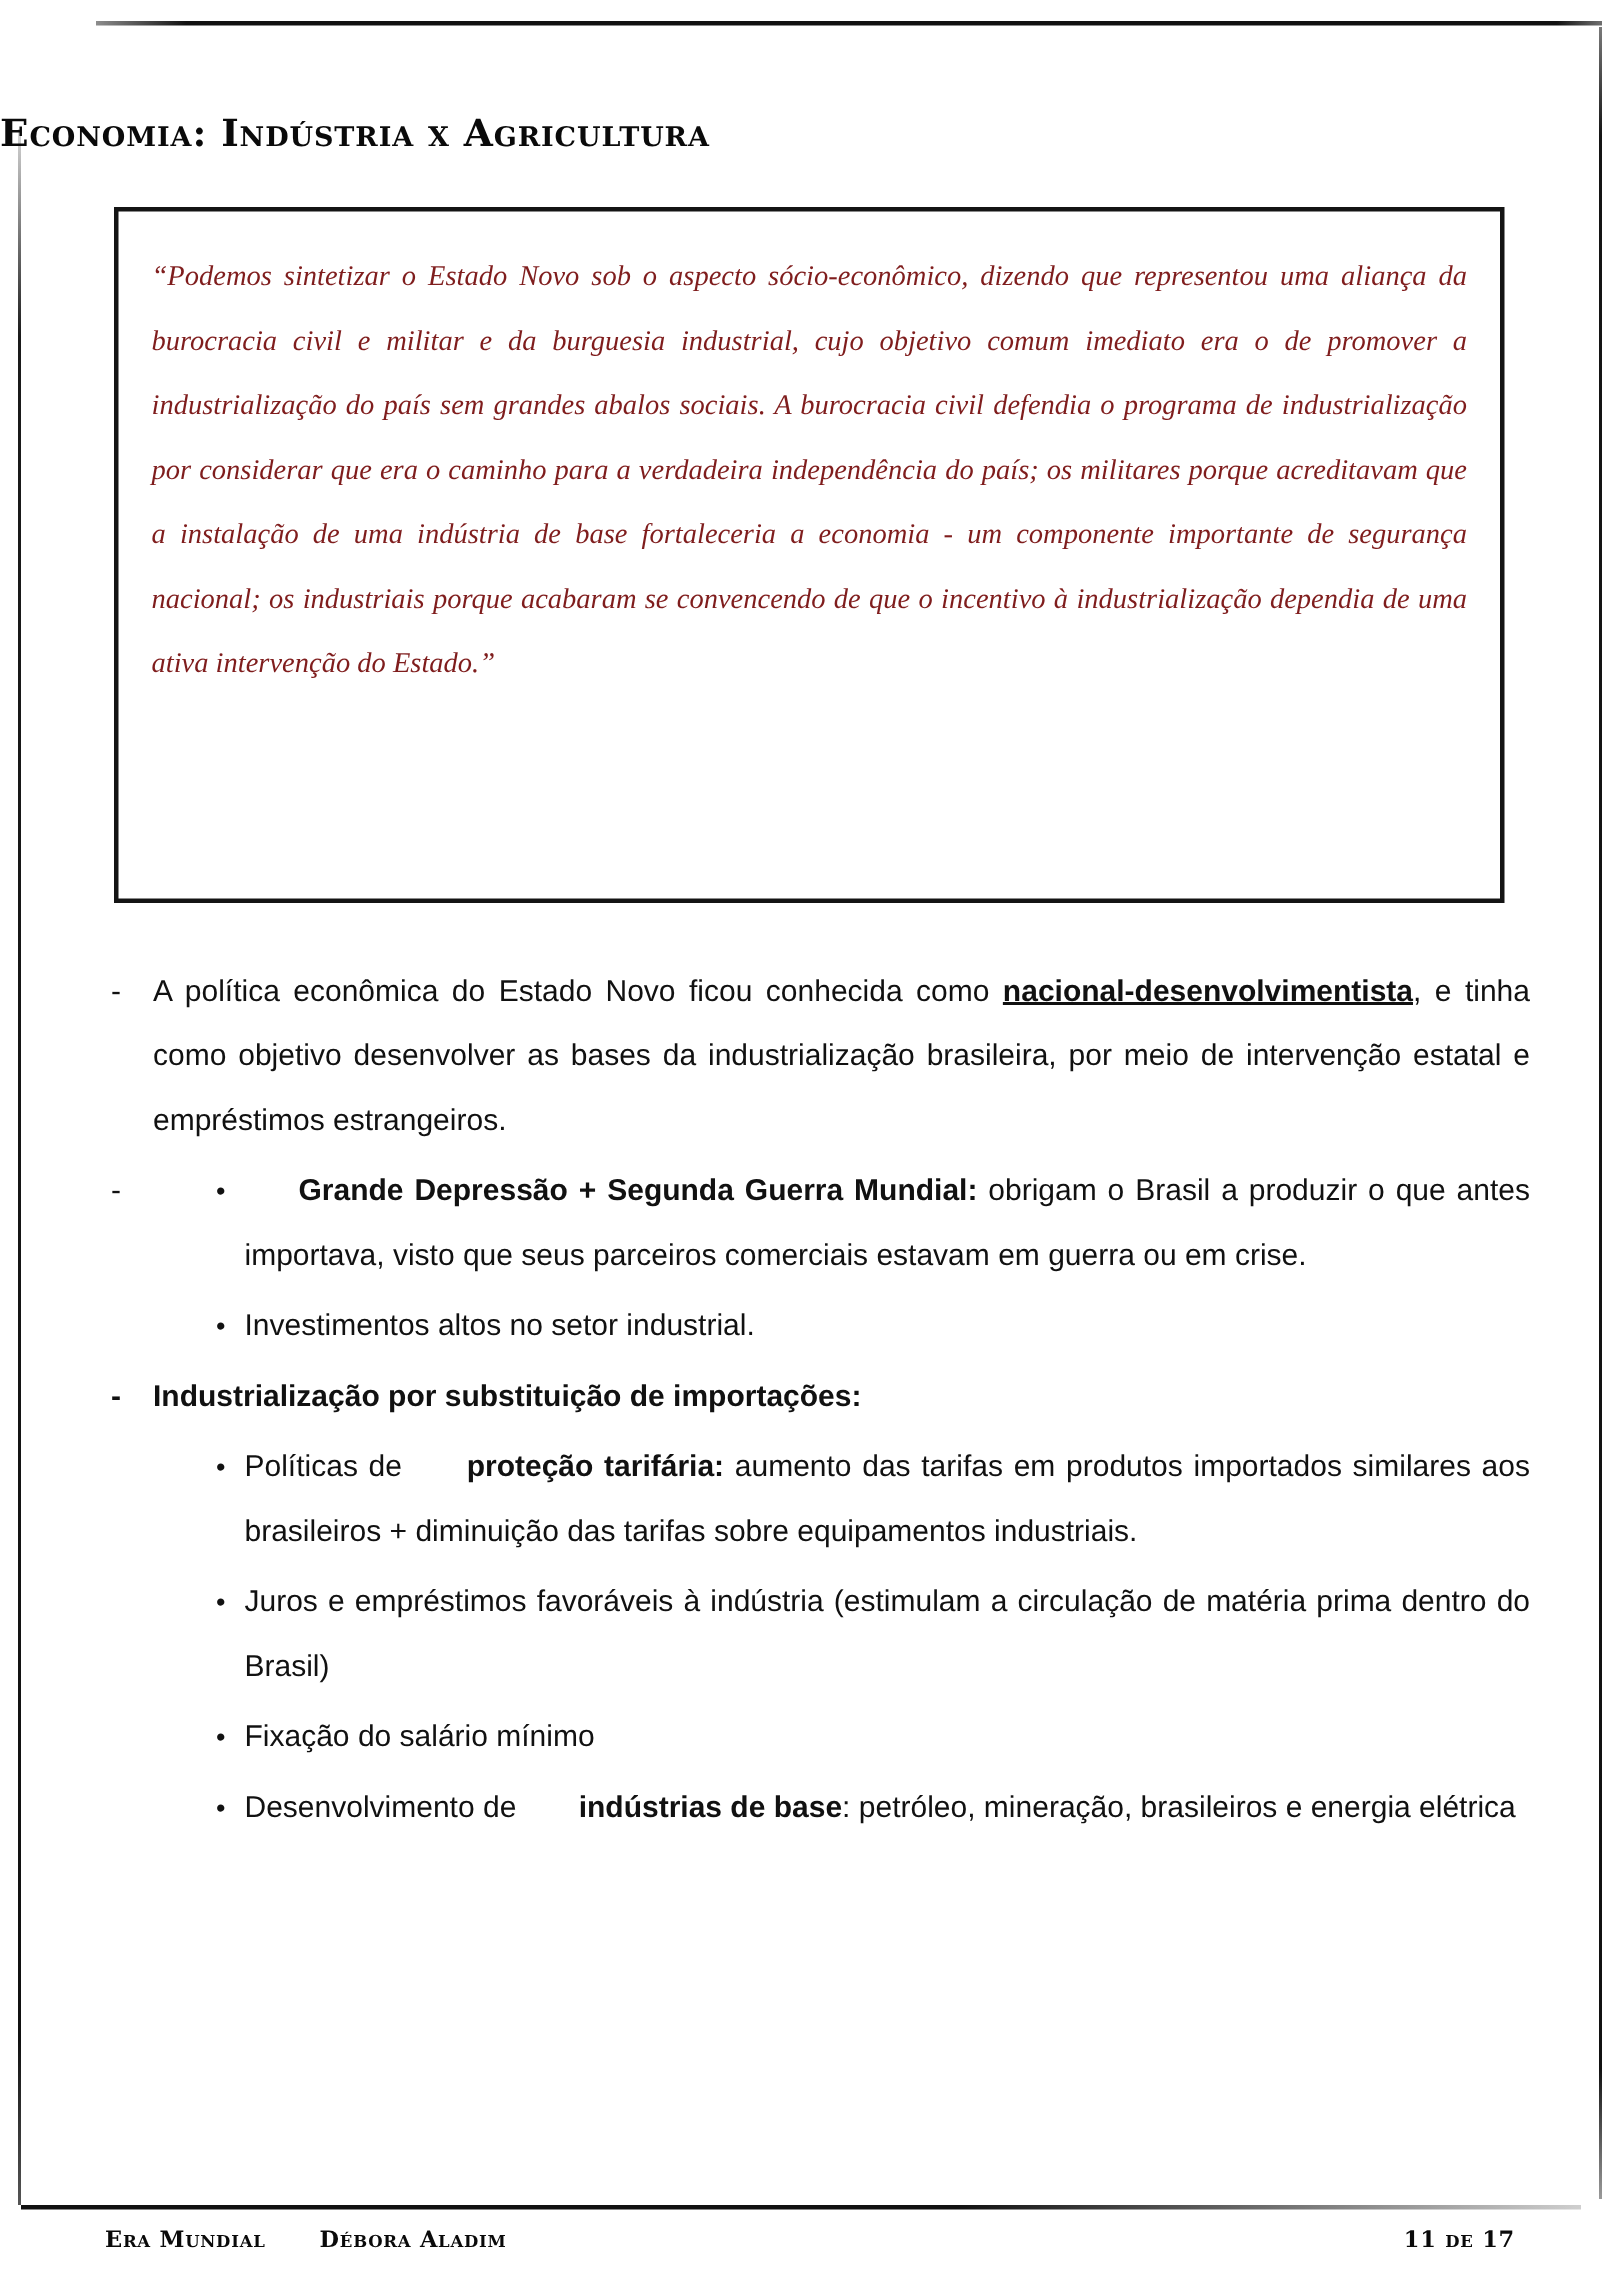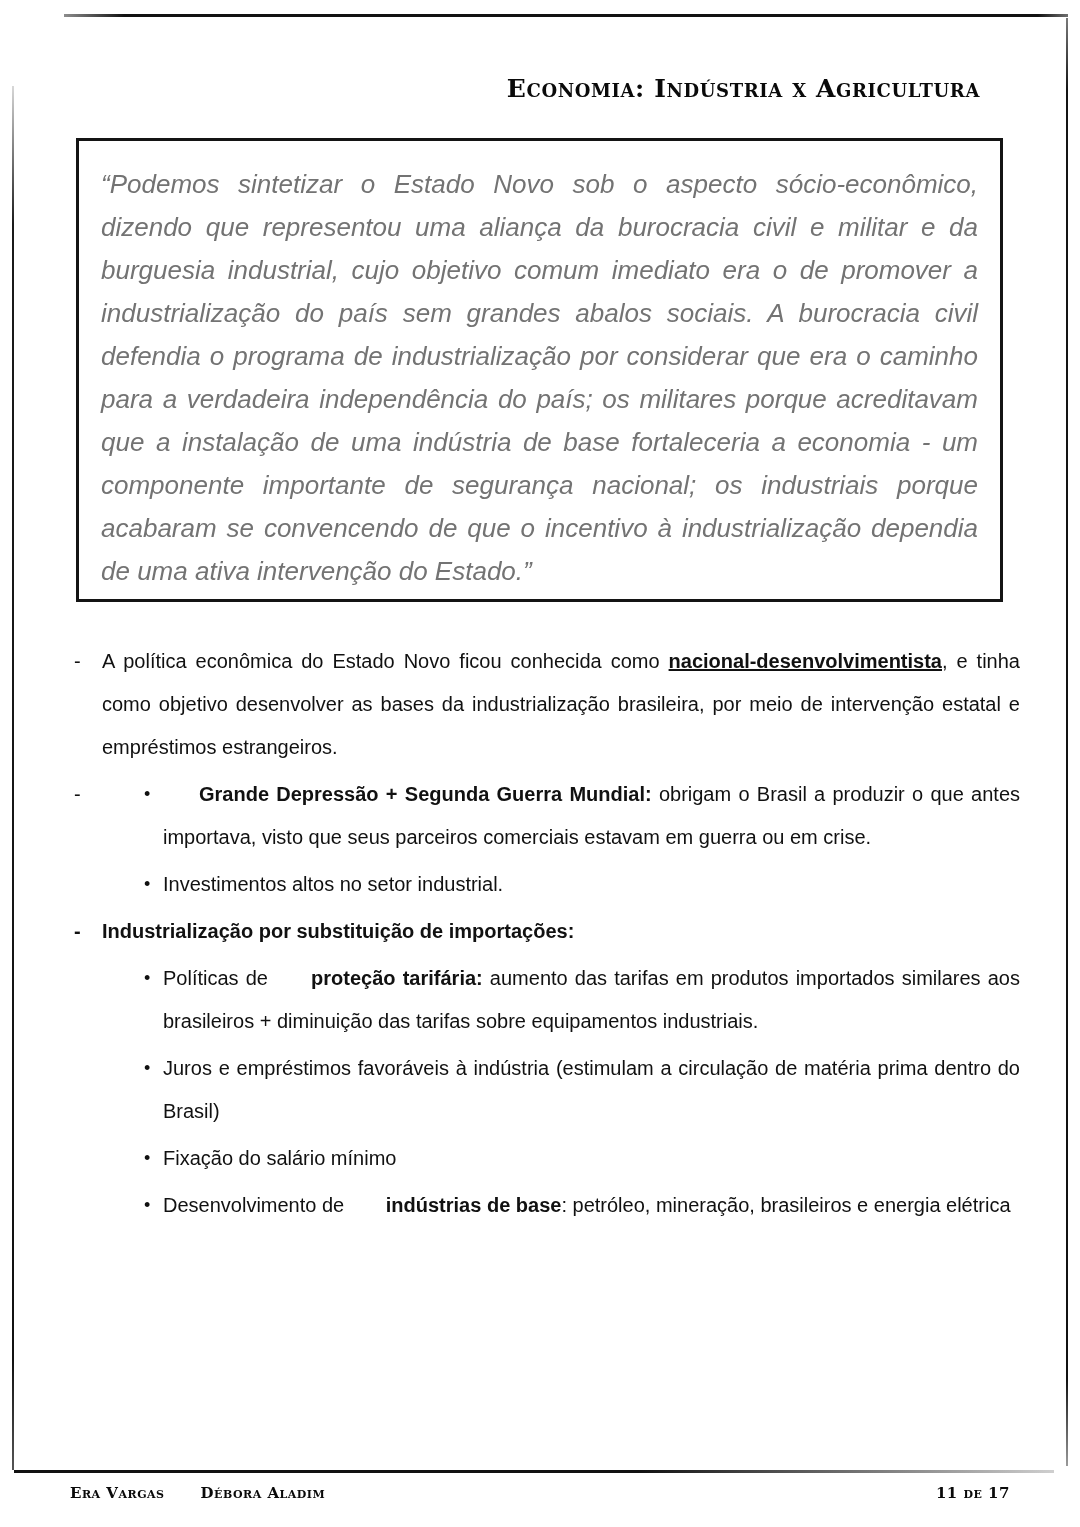--- a/index.html
+++ b/index.html
@@ -49,21 +49,21 @@
     height: 1448px;
     background: linear-gradient(to bottom, #7a7a7a 0%, #141414 5%, #111 94%, #9a9a9a 100%);
   }
 
   
   .doc-title {
     position: absolute;
     left: 0;
     top: 74px;
     width: 980px;
-    text-align: right;
+    text-align: left;
     font-family: "DejaVu Serif", "Liberation Serif", serif;
     font-weight: bold;
     font-size: 25px;
     letter-spacing: 0.6px;
     font-variant: small-caps;
     color: #0a0a0a;
   }
 
   
   .quote-box {
@@ -73,27 +73,27 @@
     width: 927px;
     height: 464px;
     border: 3px solid #141414;
     box-sizing: border-box;
     background: #fff;
   }
   .quote-inner {
     padding: 22px 22px 0 22px;
   }
   .quote-text {
-    font-family: Liberation Sans, sans-serif;
+    font-family: Liberation Serif, serif;
     font-style: italic;
-    font-size: 26px;
+    font-size: 19px;
     line-height: 43px;
     text-align: justify;
     text-justify: inter-word;
-    color: #737373;
+    color: #7f1d1d;
     margin: 0;
   }
   .quote-source {
     margin: 14px 0 0 0;
     text-align: right;
     font-family: "DejaVu Sans", "Liberation Sans", sans-serif;
     font-style: italic;
     font-size: 17px;
     line-height: 26px;
     color: #121212;
@@ -229,16 +229,16 @@
   </p>
 
   <p class="lvl2">
     <span class="marker">•</span><span>Desenvolvimento de </span><b>indústrias de base</b><span>: petróleo, mineração, brasileiros e energia elétrica</span>
   </p>
 
 </div>
 
 <div class="footer-rule"></div>
 <div class="footer">
-  <span class="f-left">Era Vargas</span>
+  <span class="f-left">Era Mundial</span>
   <span class="f-center">Débora Aladim</span>
   <span class="f-right">11 de 17</span>
 </div>
 
 </body></html>

